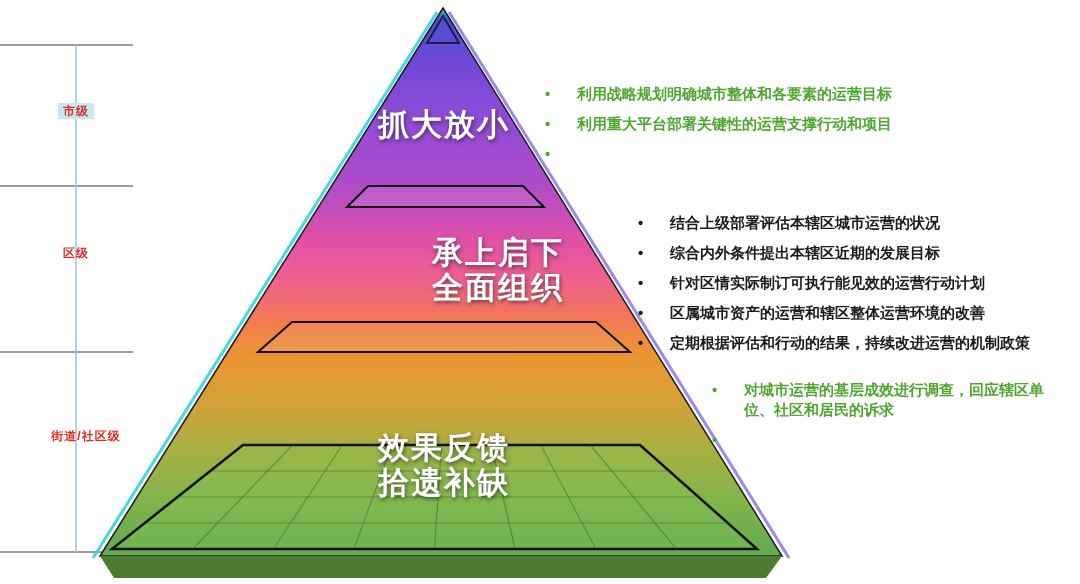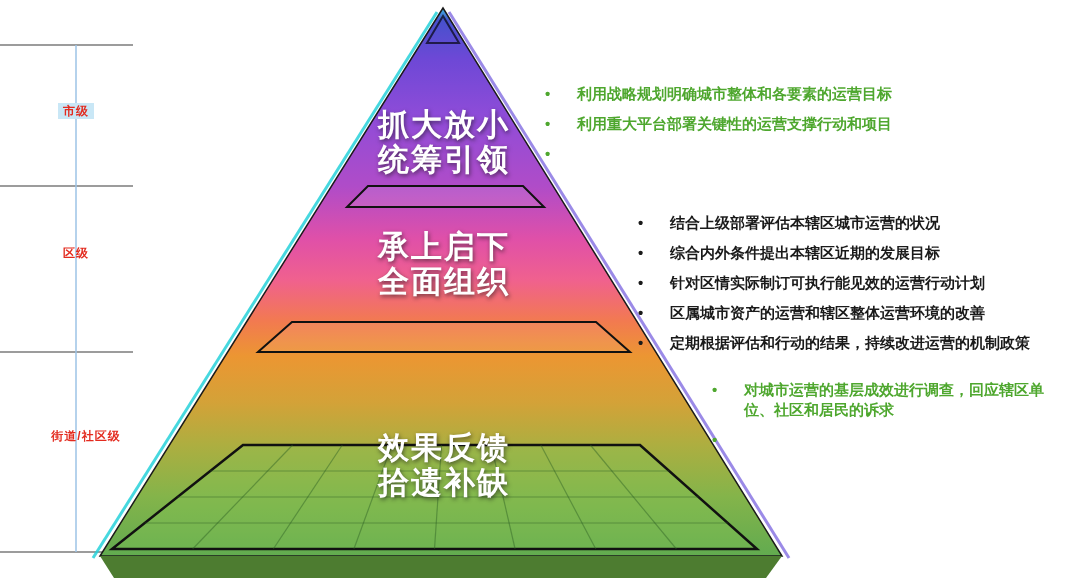--- a/index.html
+++ b/index.html
@@ -95,23 +95,22 @@
   </div>
   <div class="level-label" style="left:34px;top:245px;width:84px;">
     <span>区级</span>
   </div>
   <div class="level-label" style="left:12px;top:428px;width:148px;">
     <span>街道/社区级</span>
   </div>
 
   <div class="tier-title" style="top:92px;margin-top:15px;">
     <div>抓大放小</div>
-    <div>统筹引领</div>
   </div>
-  <div class="tier-title" style="top:229px;">
+  <div class="tier-title" style="top:235px;text-align:right;">
     <div>承上启下</div>
     <div>全面组织</div>
   </div>
   <div class="tier-title" style="top:430px;">
     <div>效果反馈</div>
     <div>拾遗补缺</div>
   </div>
 
   <ul class="bullets g1">
     <li>

